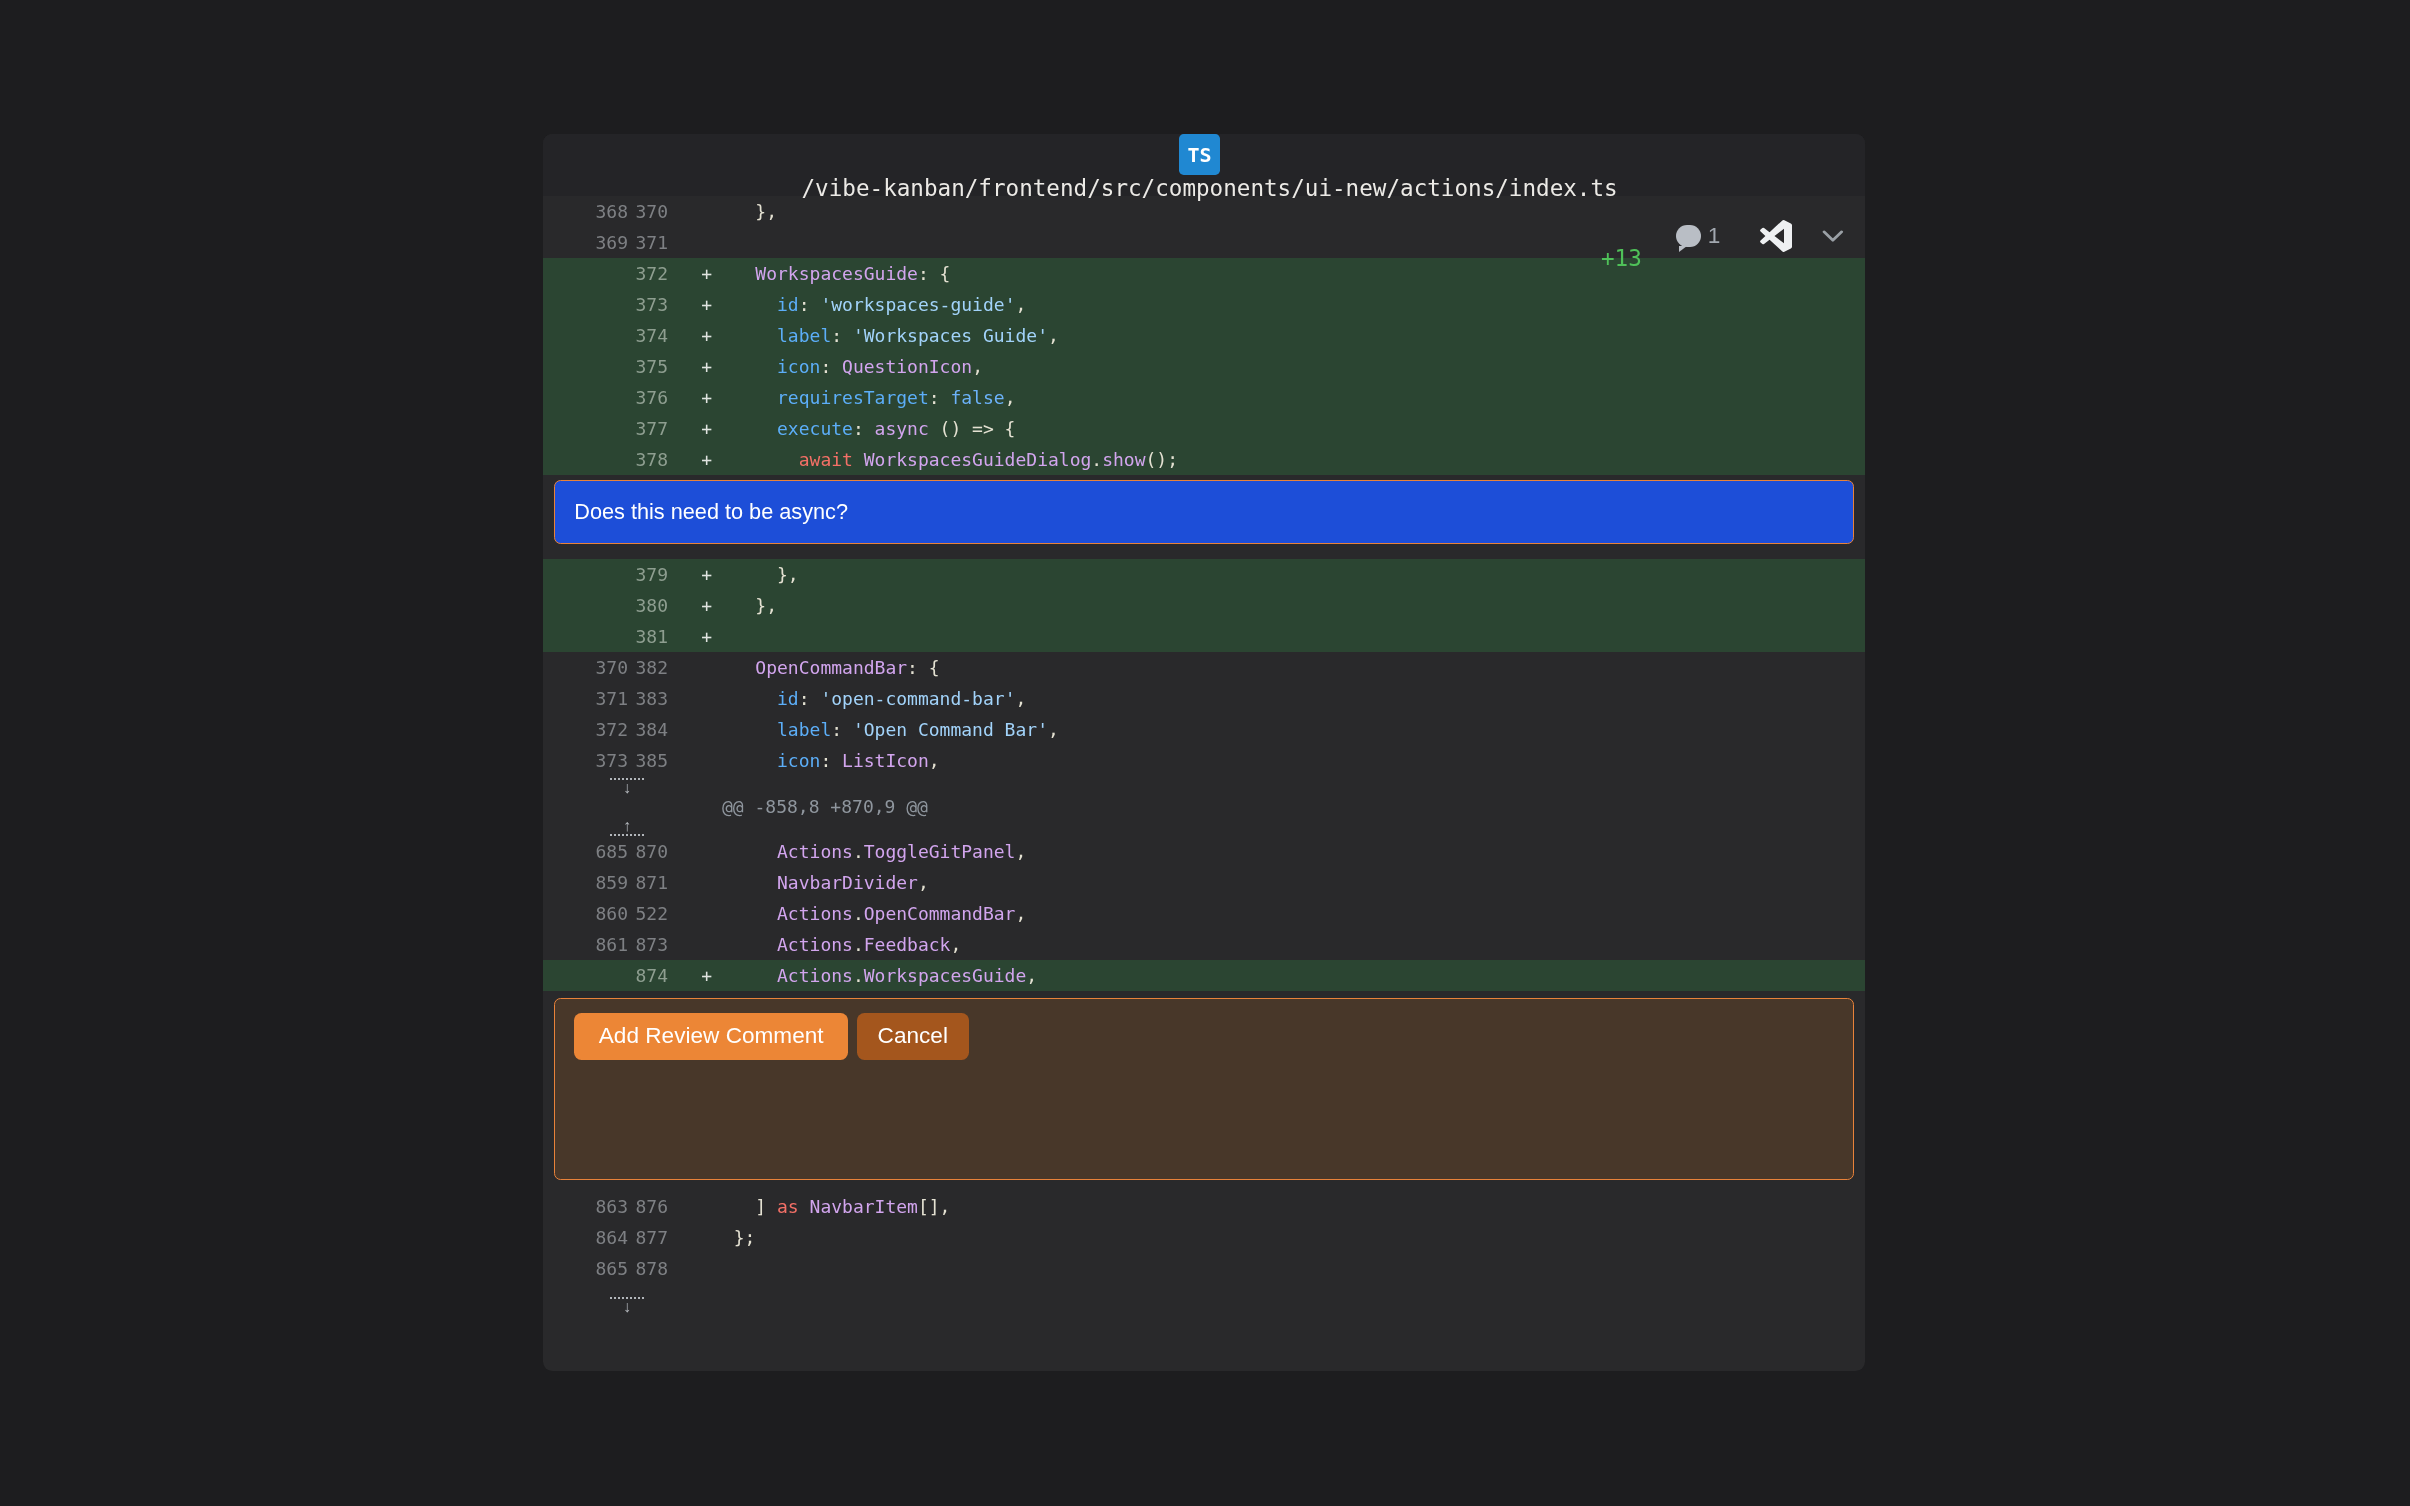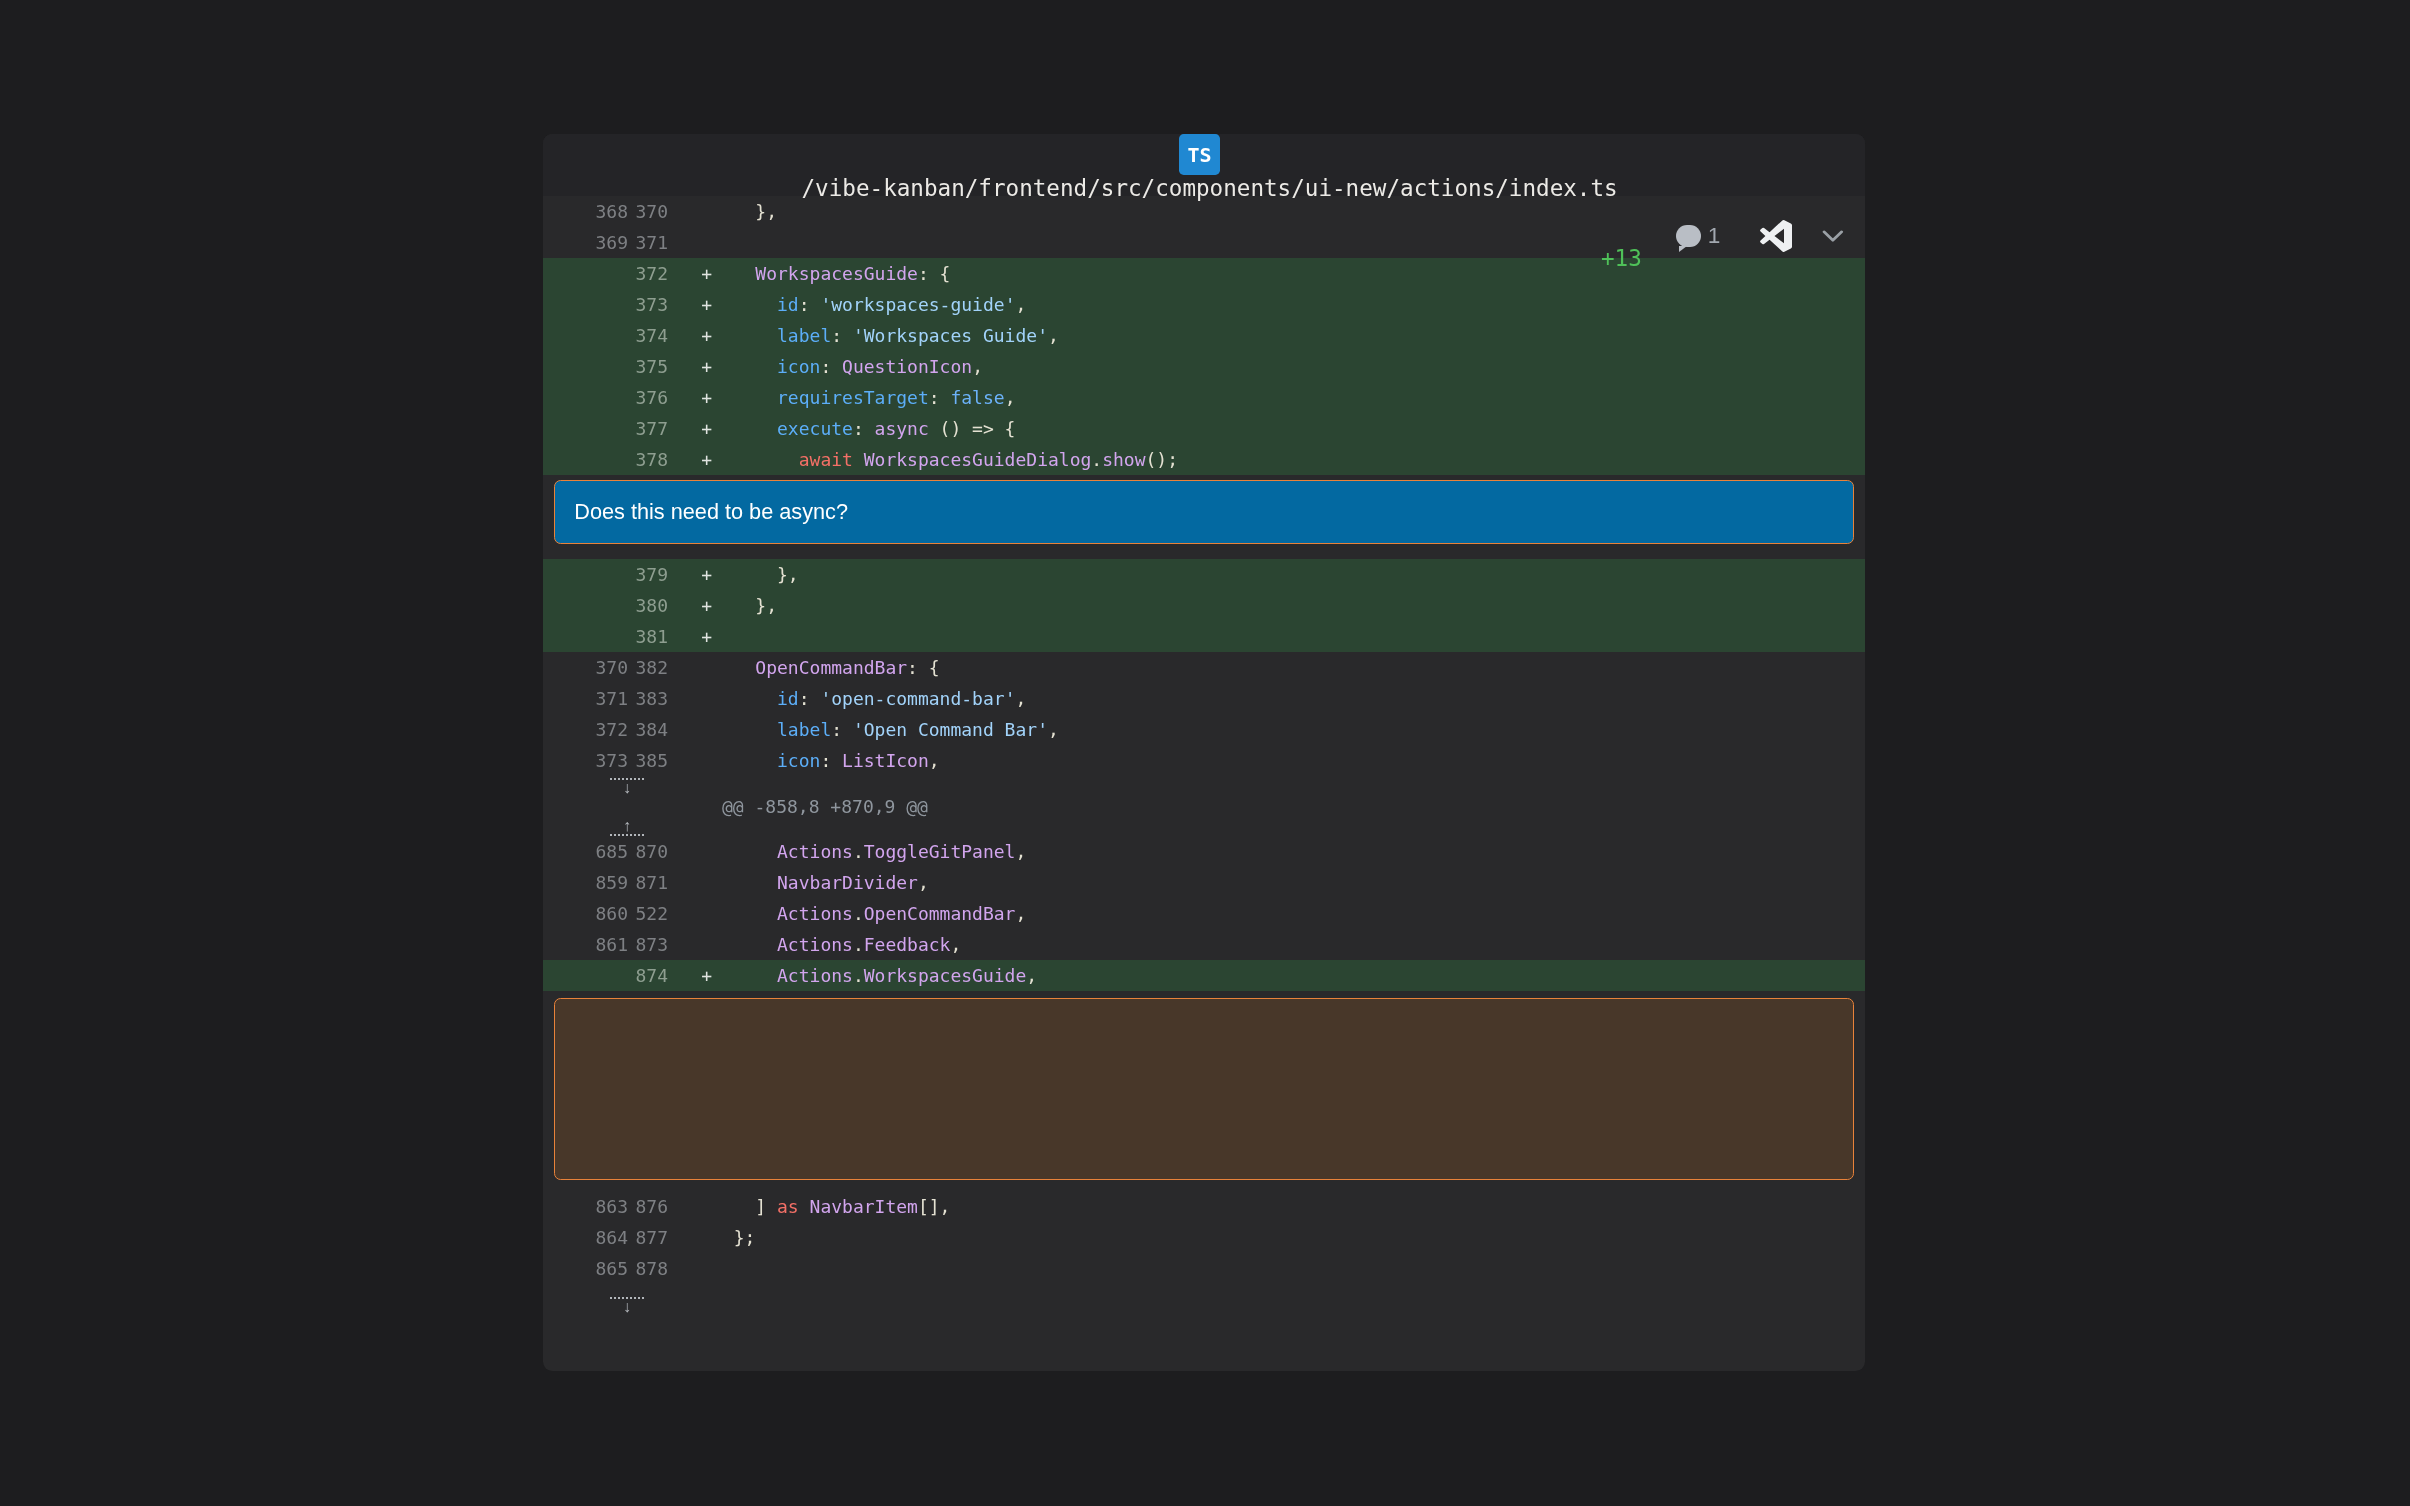--- a/index.html
+++ b/index.html
@@ -55,21 +55,21 @@
   .c-plain{color:#e4e1d2}
   .c-prop{color:#5caef8}
   .c-str{color:#a2d3fa}
   .c-ident{color:#d2a5ee}
   .c-kw{color:#f47067}
   .c-bool{color:#6cb2f9}
 
   
   .comment-strip{padding:4.7px 11.3px 15px;}
   .comment-box{
-    height:64px;box-sizing:border-box;background:#0369a1;
+    height:64px;box-sizing:border-box;background:#1d4ed8;
     border:1.9px solid #e8823a;border-radius:6.6px;
     display:flex;align-items:center;padding:0 19px;
     font-size:21.7px;color:#ffffff;
   }
 
   
   .sep{padding-top:1.9px;}
   .expander{display:flex;flex-direction:column;margin-left:67px;width:38px;
             color:#b2b6bb;cursor:pointer;}
   .expander .dots{width:34px;border-top:2.8px dotted #b2b6bb;height:0;}
@@ -151,20 +151,24 @@
           <span class="dots"></span>
         </div>
       </div>
       <div class="row"><span class="ln old">685</span><span class="ln new">870</span><span class="mk"></span><span class="code"><span class="c-plain">      </span><span class="c-ident">Actions</span><span class="c-plain">.</span><span class="c-ident">ToggleGitPanel</span><span class="c-plain">,</span></span></div>
       <div class="row"><span class="ln old">859</span><span class="ln new">871</span><span class="mk"></span><span class="code"><span class="c-plain">      </span><span class="c-ident">NavbarDivider</span><span class="c-plain">,</span></span></div>
       <div class="row"><span class="ln old">860</span><span class="ln new">522</span><span class="mk"></span><span class="code"><span class="c-plain">      </span><span class="c-ident">Actions</span><span class="c-plain">.</span><span class="c-ident">OpenCommandBar</span><span class="c-plain">,</span></span></div>
       <div class="row"><span class="ln old">861</span><span class="ln new">873</span><span class="mk"></span><span class="code"><span class="c-plain">      </span><span class="c-ident">Actions</span><span class="c-plain">.</span><span class="c-ident">Feedback</span><span class="c-plain">,</span></span></div>
       <div class="row add"><span class="ln old"></span><span class="ln new">874</span><span class="mk">+</span><span class="code"><span class="c-plain">      </span><span class="c-ident">Actions</span><span class="c-plain">.</span><span class="c-ident">WorkspacesGuide</span><span class="c-plain">,</span></span></div>
       <div class="editor-strip">
         <div class="editor-box">
+          <div class="editor-buttons">
+            <button class="btn btn-primary">Add Review Comment</button>
+            <button class="btn btn-secondary">Cancel</button>
+          </div>
         </div>
       </div>
       <div class="row"><span class="ln old">863</span><span class="ln new">876</span><span class="mk"></span><span class="code"><span class="c-plain">    ] </span><span class="c-kw">as</span><span class="c-plain"> </span><span class="c-ident">NavbarItem</span><span class="c-plain">[],</span></span></div>
       <div class="row"><span class="ln old">864</span><span class="ln new">877</span><span class="mk"></span><span class="code"><span class="c-plain">  };</span></span></div>
       <div class="row"><span class="ln old">865</span><span class="ln new">878</span><span class="mk"></span><span class="code"></span></div>
       <div class="bottom-expand">
         <div class="expander">
           <span class="dots"></span>
           <span class="arr">↓</span>
         </div>

